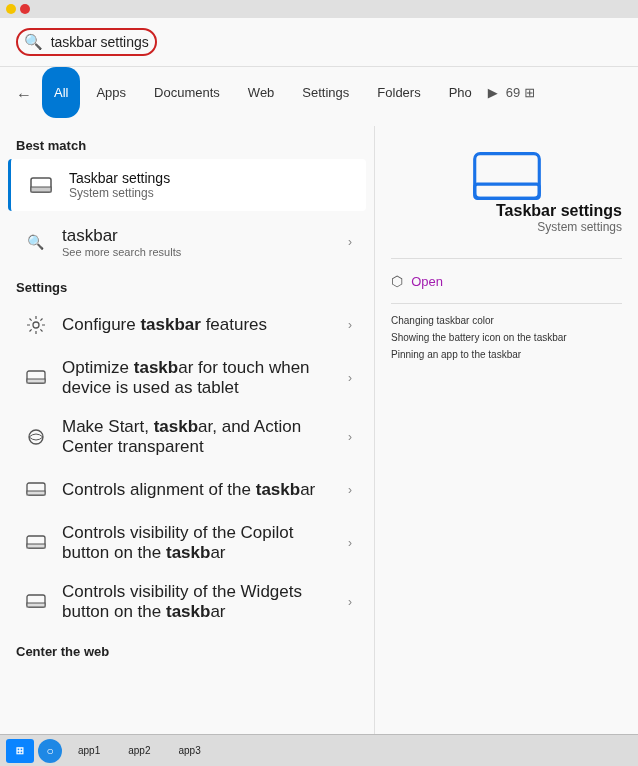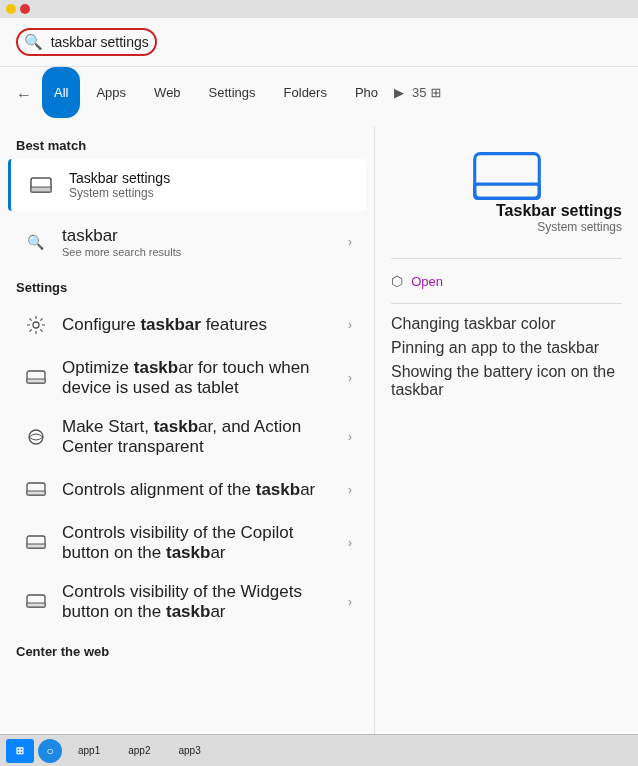--- a/index.html
+++ b/index.html
@@ -218,21 +218,21 @@
       font-weight: 500;
     }
     .right-help-label {
       font-size: 12px;
       color: #555;
       font-weight: 600;
       width: 100%;
       margin: 8px 0 4px 0;
     }
     .right-link {
-      font-size: 16px;
+      font-size: 10px;
       color: #333;
       width: 100%;
       padding: 3px 0;
       cursor: pointer;
     }
 
     
     .taskbar-icon-svg {
       width: 72px; height: 52px;
     }
@@ -284,26 +284,27 @@
       <span style="font-size:15px; color:#555;">🔍</span>
       <span style="font-size:14px; color:#222;">taskbar settings</span>
     </div>
   </div>
 </div>
 
 <div class="filter-tabs">
   <button class="back-btn">←</button>
   <button class="filter-tab active">All</button>
   <button class="filter-tab">Apps</button>
+  <button class="filter-tab">Documents</button>
   <button class="filter-tab">Web</button>
   <button class="filter-tab">Settings</button>
   <button class="filter-tab">Folders</button>
   <button class="filter-tab">Pho</button>
   <button class="filter-tab-more">▶</button>
-  <span class="filter-count">35</span>
+  <span class="filter-count">69</span>
   <span style="font-size:13px; color:#555;">⊞</span>
 </div>
 
 <div class="main-content">
 
   <div class="left-panel">
 
     <div class="section-header">Best match</div>
 
     <div class="best-match-item">
@@ -426,22 +427,22 @@
 
     <div class="right-action">
       <span class="right-action-icon">⬡</span>
       <span class="right-action-text">Open</span>
     </div>
 
     <hr class="right-divider">
 
 
     <div class="right-link">Changing taskbar color</div>
+    <div class="right-link">Showing the battery icon on the taskbar</div>
     <div class="right-link">Pinning an app to the taskbar</div>
-    <div class="right-link">Showing the battery icon on the taskbar</div>
   </div>
 
 </div>
 
 <div class="bottom-taskbar">
   <div class="taskbar-item windows">⊞</div>
   <div class="taskbar-item search" style="background:#1e88e5; border-radius:50%; width:24px; height:24px; display:flex; align-items:center; justify-content:center; color:white; font-size:12px;">○</div>
   <span class="taskbar-item-text">app1</span>
   <span class="taskbar-item-text">app2</span>
   <span class="taskbar-item-text">app3</span>

